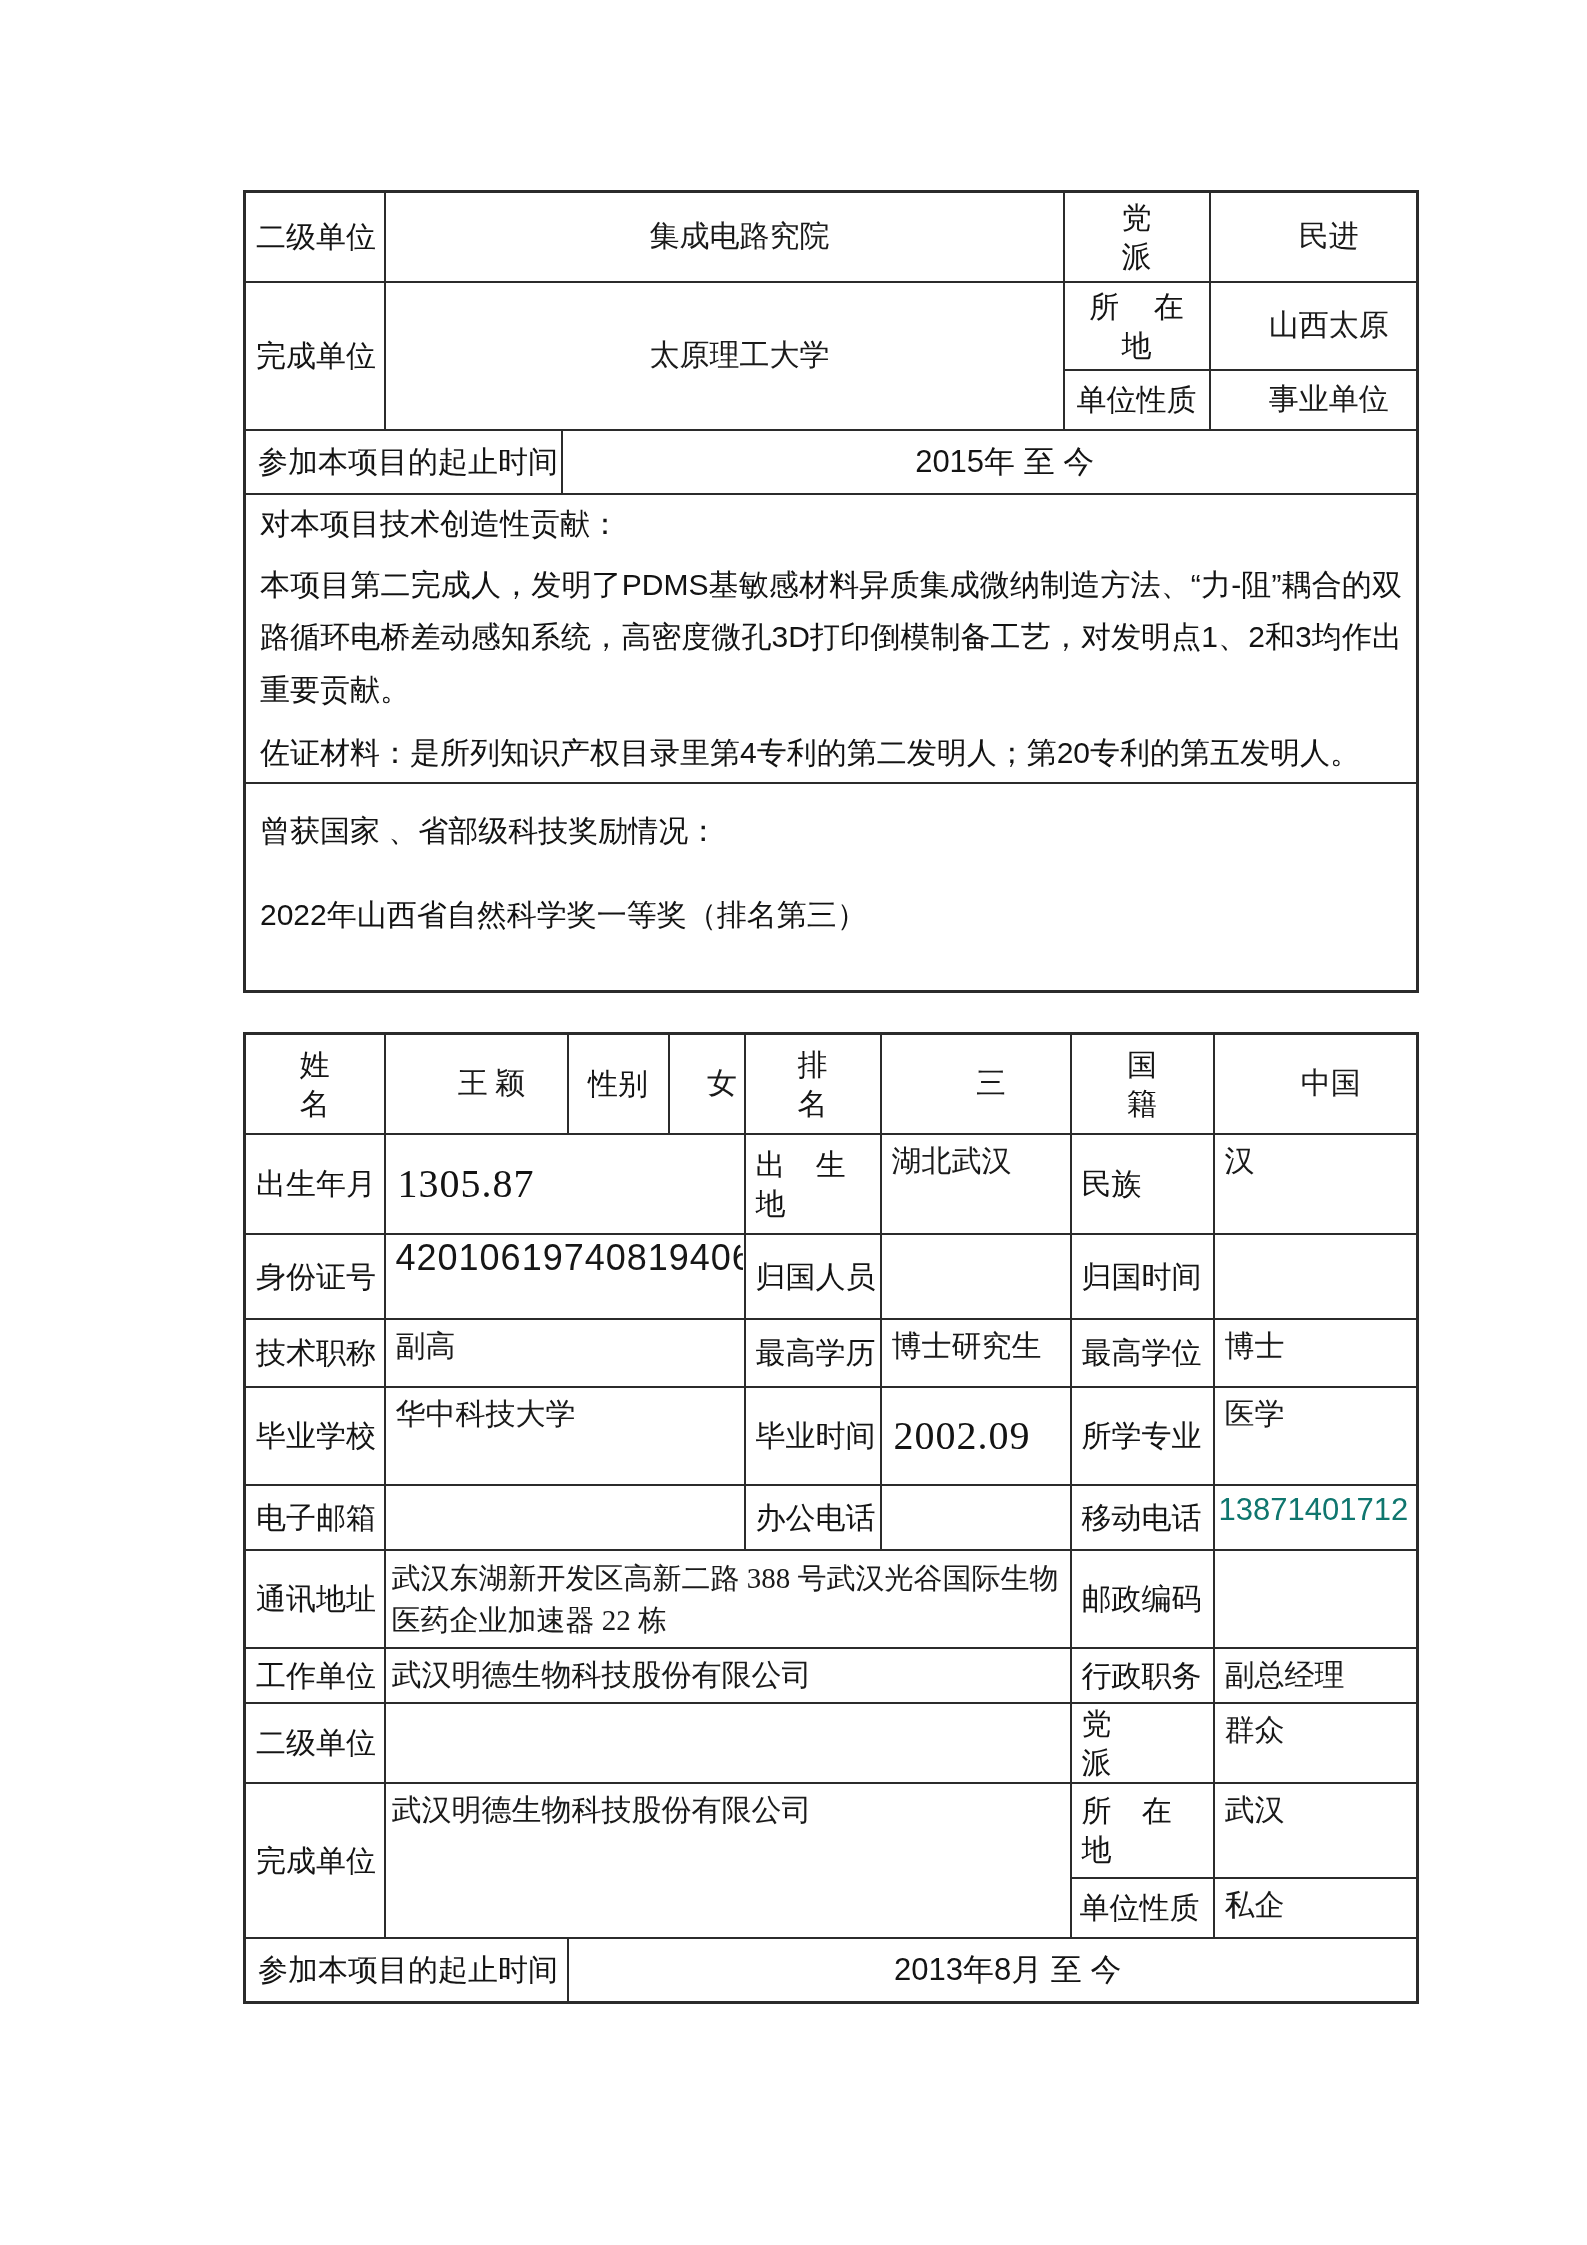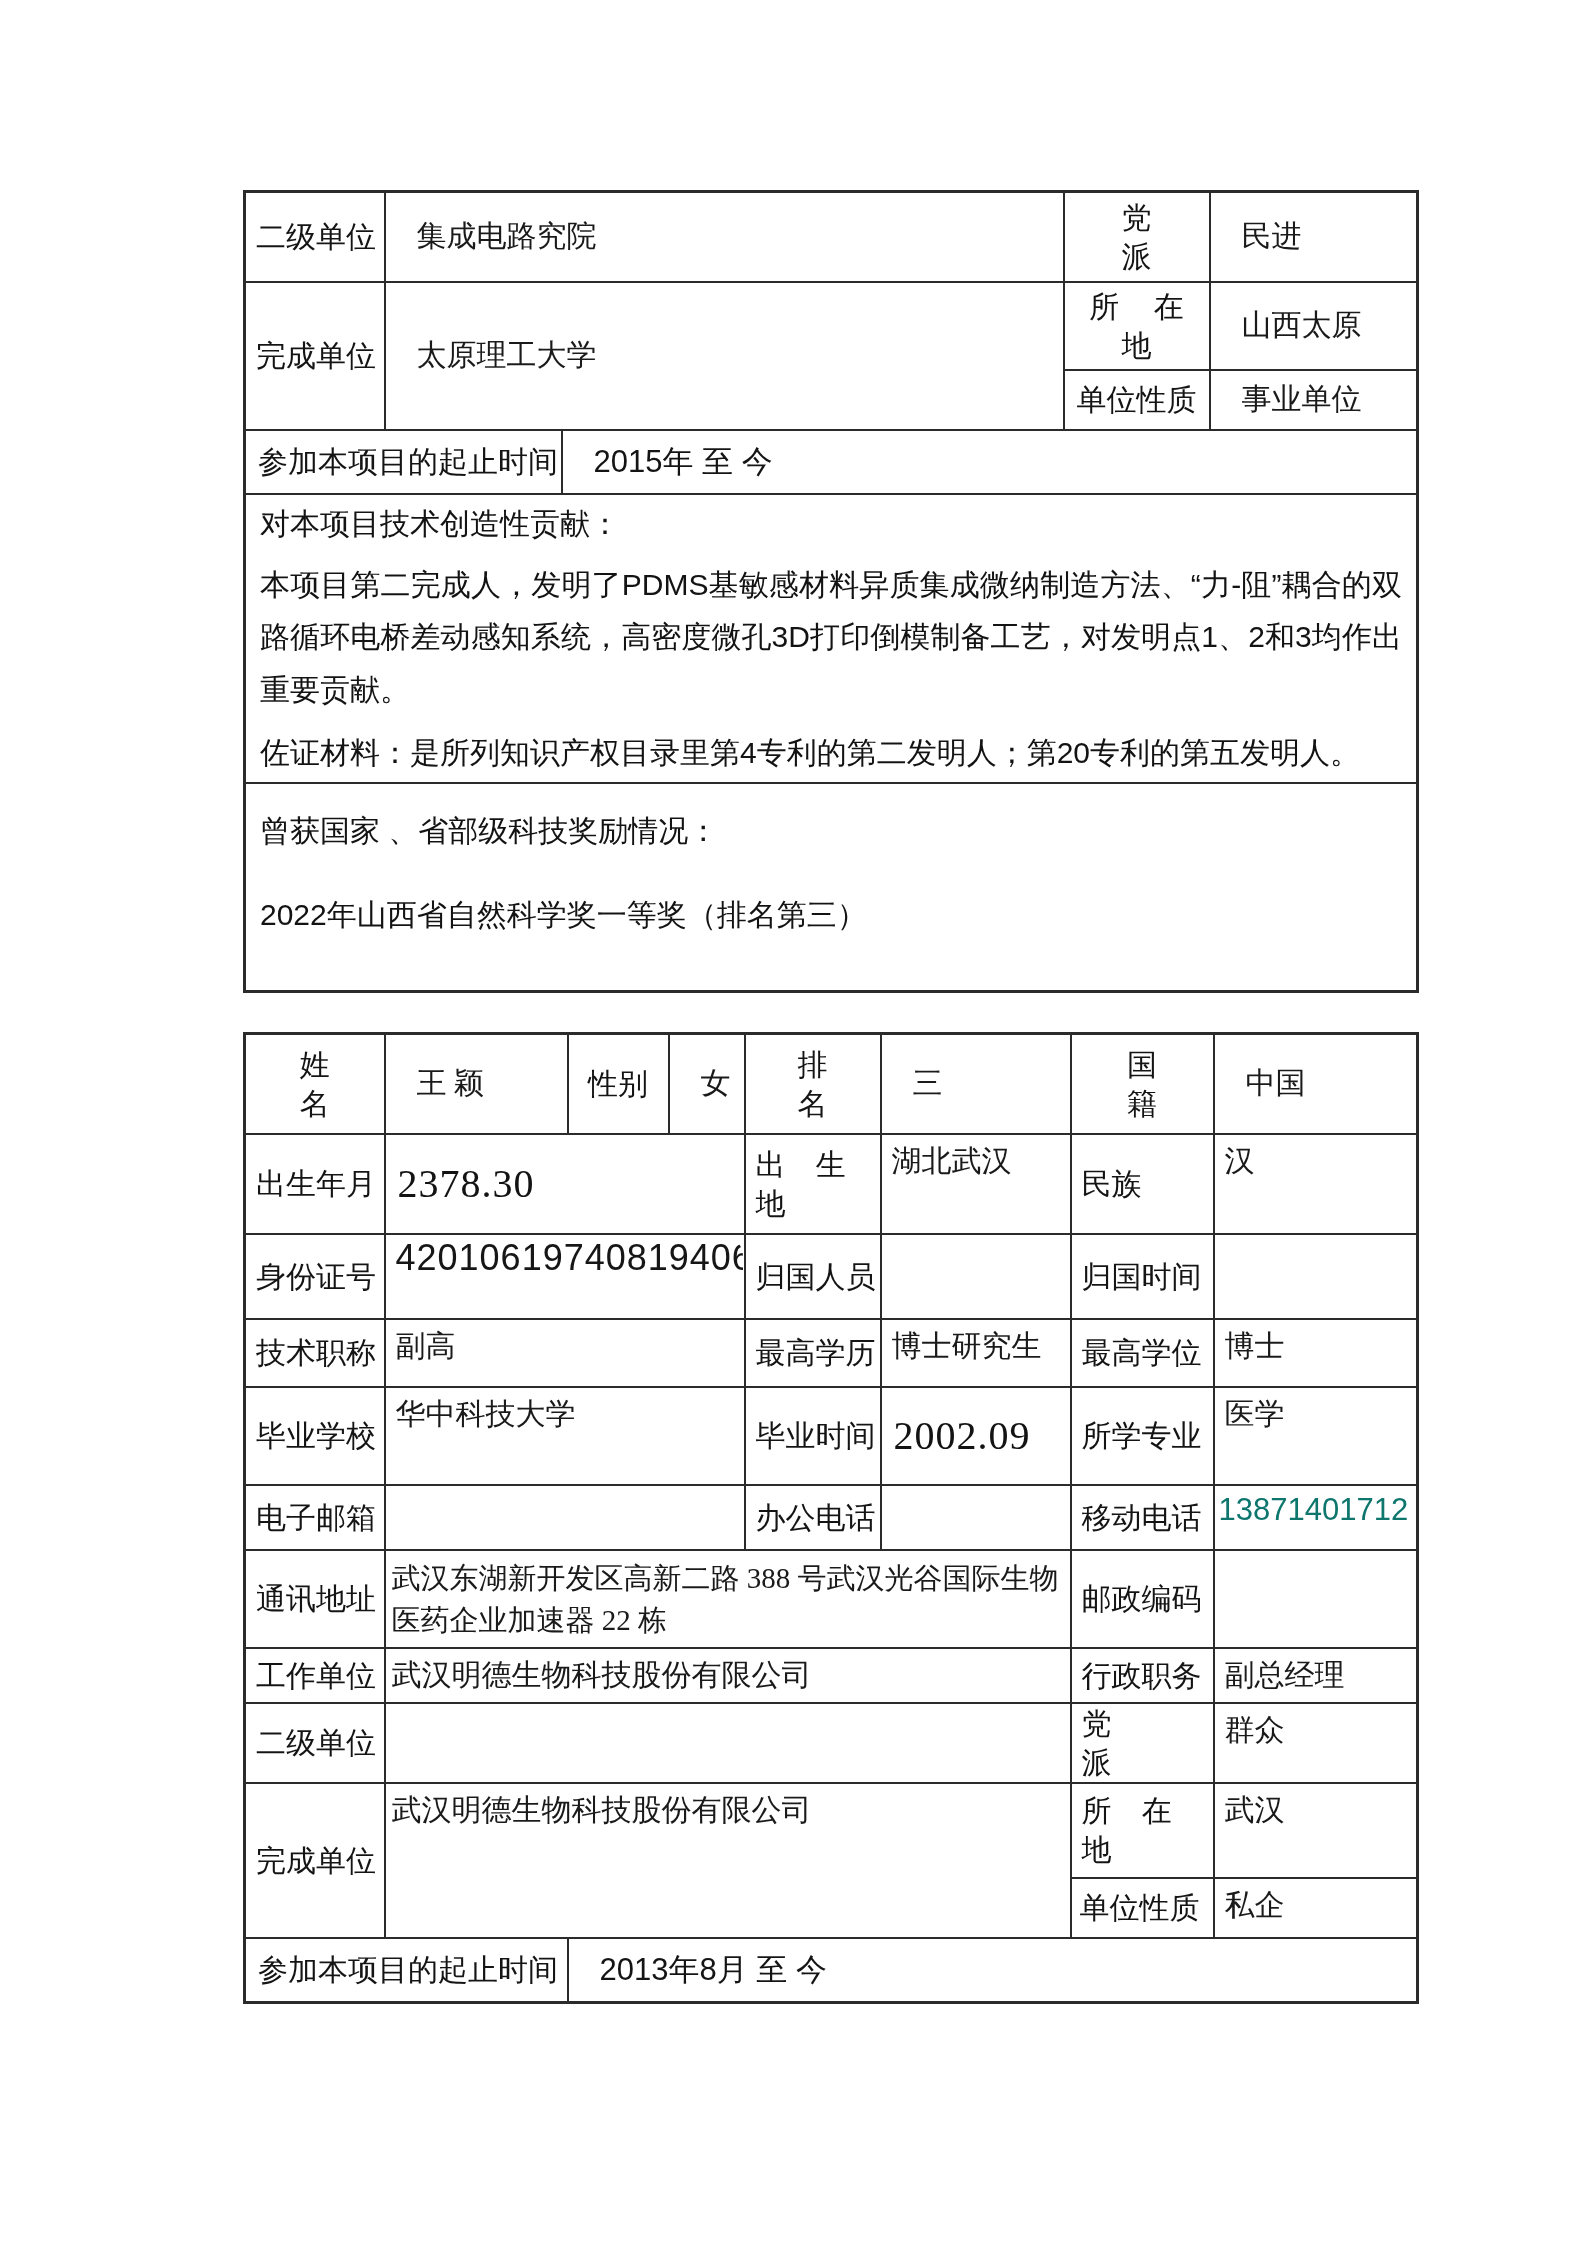--- a/index.html
+++ b/index.html
@@ -12,21 +12,21 @@
   
   .lab{font-family:"Liberation Sans","DejaVu Sans",sans-serif;font-weight:500;font-size:30px;
        text-align:left;padding-left:10px;line-height:1.3;color:#141414;}
   .lab-c{text-align:center;padding-left:0;}
   .pre{white-space:pre-line;}
   .spread{word-spacing:26px;}
   .spread-sm{word-spacing:22px;margin-left:20px;}
 
   
   .val{font-family:"Liberation Serif","DejaVu Serif",serif;font-size:30px;color:#1a1a1a;}
-  .center{text-align:left;padding-left:31px;}
+  .center{text-align:center;padding-left:31px;}
   .tl{vertical-align:top;text-align:left;padding:6px 10px;border-radius:22px;}
   .ml{text-align:left;padding-left:12px;}
   .num{font-family:"Liberation Serif","DejaVu Serif",serif;font-size:40px;letter-spacing:1px;}
   .idnum{font-family:"Liberation Sans","DejaVu Sans",sans-serif;font-size:36px;letter-spacing:1px;
          font-weight:500;color:#161616;}
   .phone{font-family:"Liberation Sans","DejaVu Sans",sans-serif;font-size:31px;font-weight:500;color:#0f766e;}
 
   
   .sansval{font-family:"Liberation Sans","DejaVu Sans",sans-serif;font-weight:500;font-size:31px;color:#141414;}
 
@@ -119,21 +119,21 @@
       <td class="lab lab-c pre">排
 名</td>
       <td class="val center">三</td>
       <td class="lab lab-c pre">国
 籍</td>
       <td class="val center">中国</td>
     </tr>
 
     <tr style="height:100px">
       <td class="lab">出生年月</td>
-      <td colspan="3" class="num ml">2378.30</td>
+      <td colspan="3" class="num ml">1305.87</td>
       <td class="lab pre spread-sm">出 生
 地</td>
       <td class="val tl">湖北武汉</td>
       <td class="lab">民族</td>
       <td class="val tl">汉</td>
     </tr>
 
     <tr style="height:85px">
       <td class="lab">身份证号</td>
       <td colspan="3" class="idnum tl" style="padding-top:2px">420106197408194069</td>

